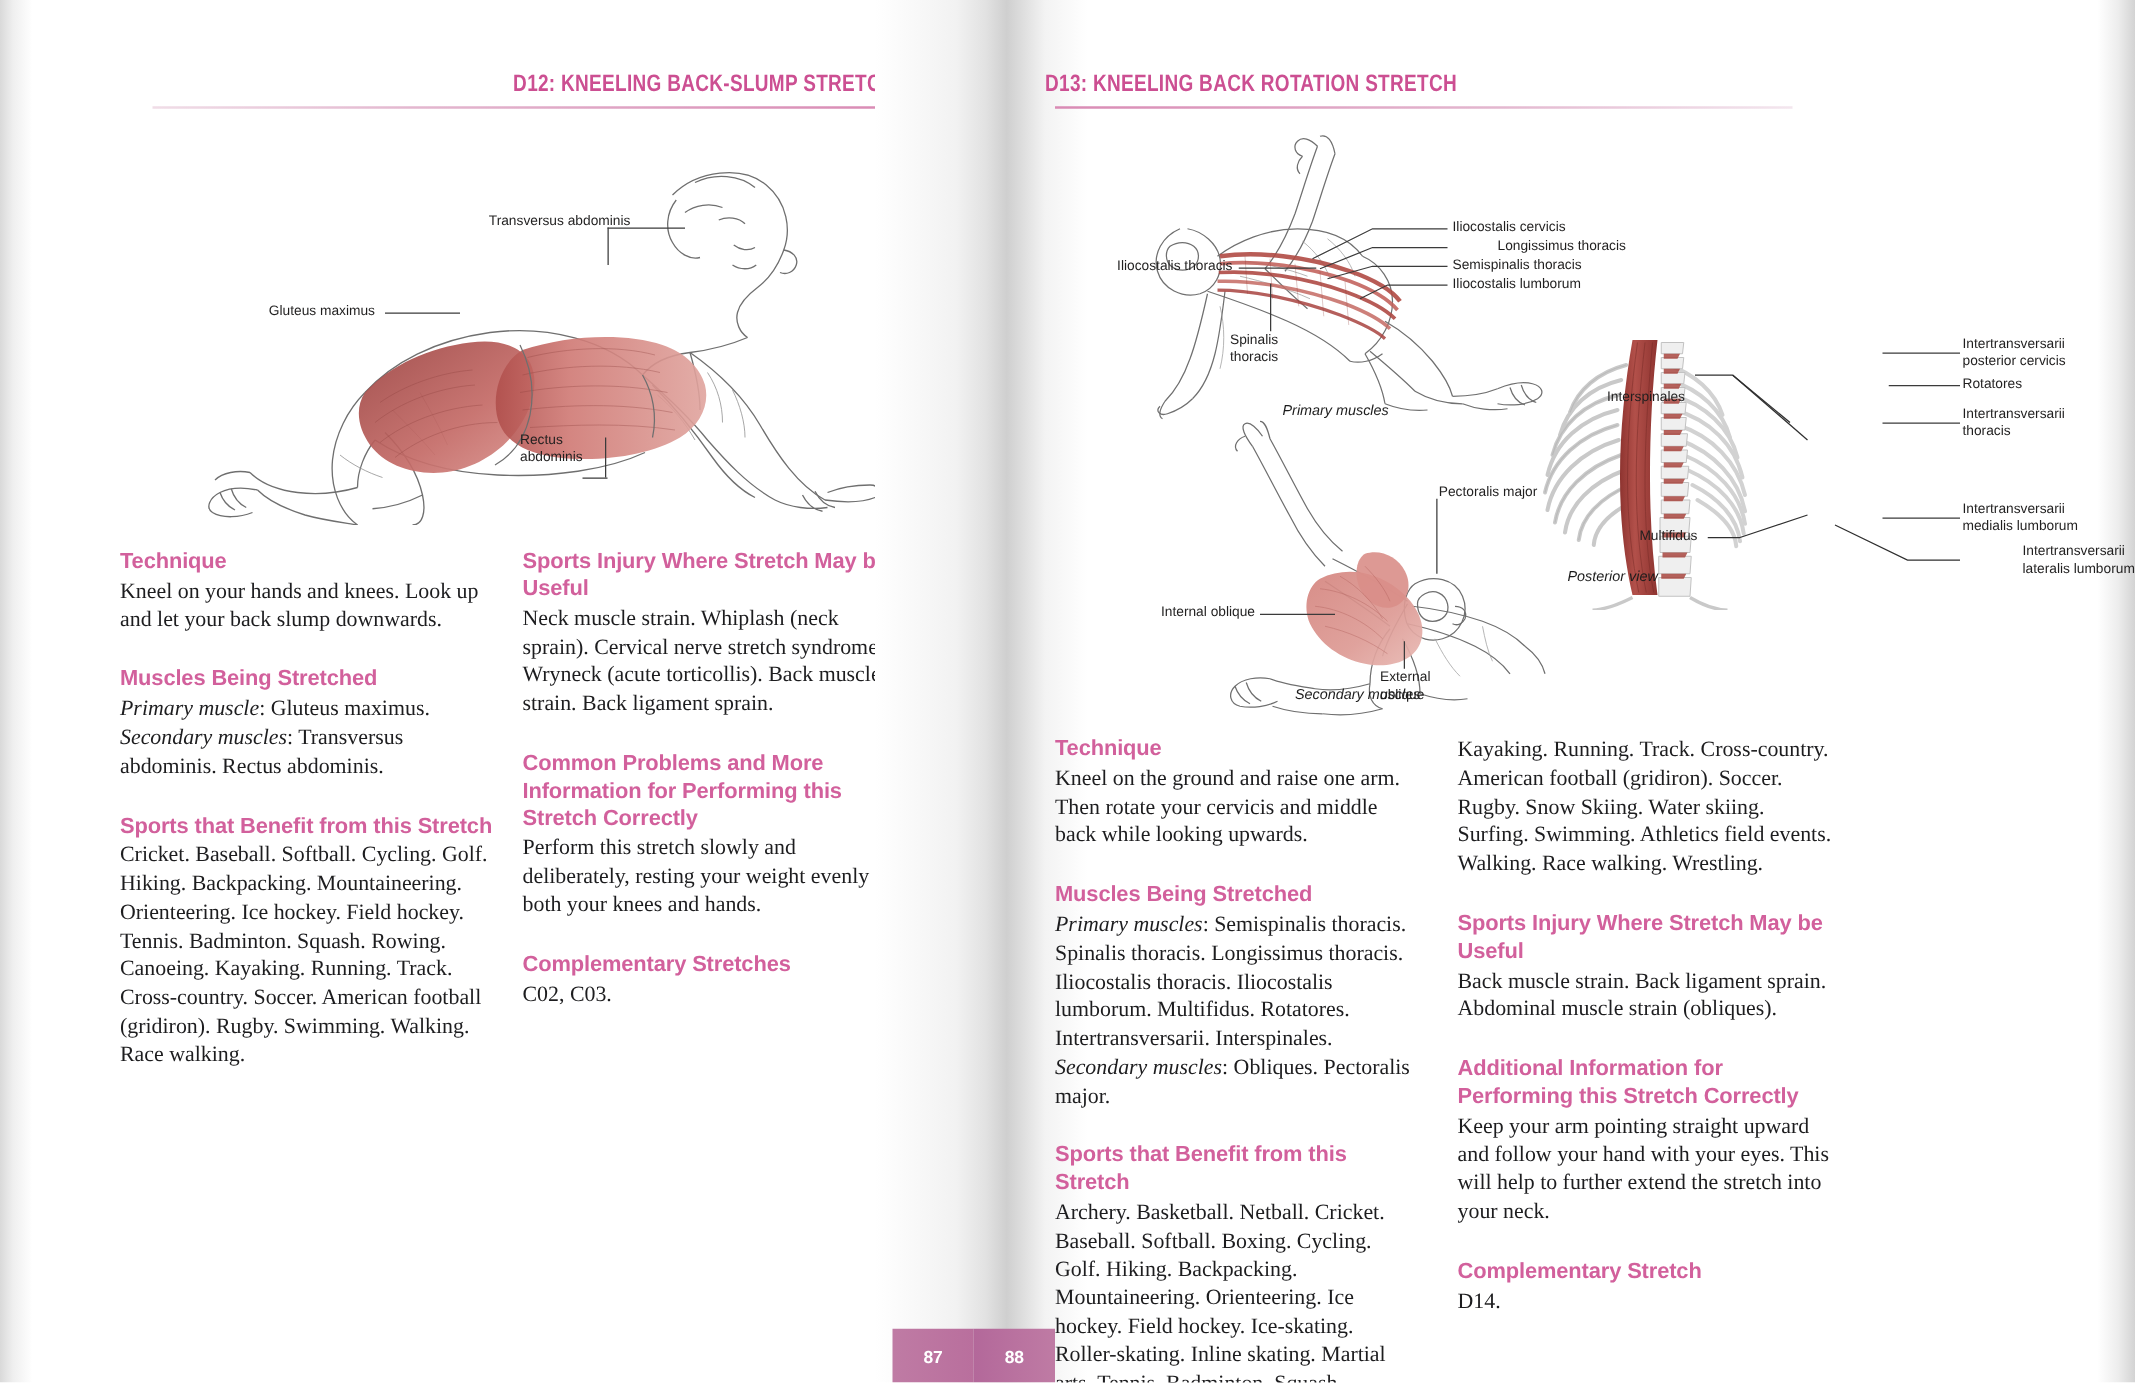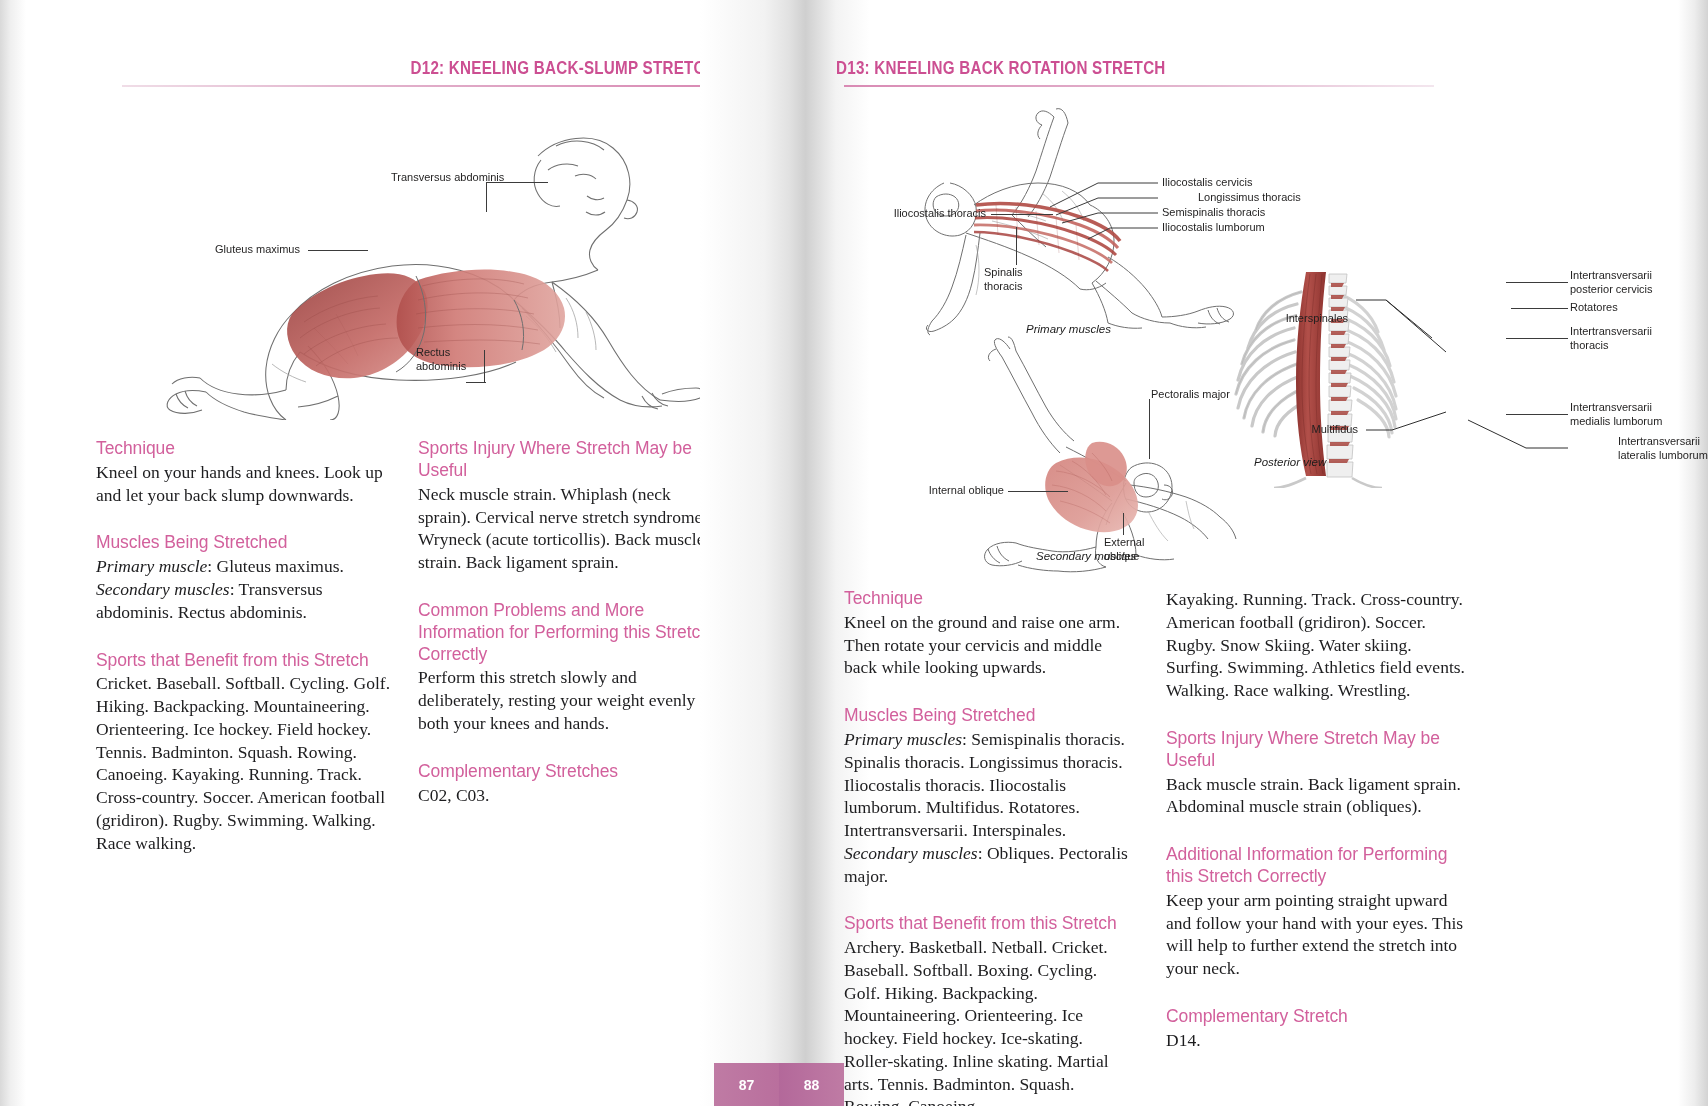--- a/index.html
+++ b/index.html
@@ -31,21 +31,21 @@
   .hd-l{left:0;top:57px;width:690px;text-align:right;transform-origin:100% 50%;}
   .hd-r{left:0;top:57px;width:600px;text-align:left;transform-origin:0% 50%;}
   .rule{position:absolute;height:2px;}
   .rule-l{left:96px;top:85px;width:594px;
      background:linear-gradient(to right,#f0dde7 0%,#e3b7cf 35%,#d98ab4 100%);}
   .rule-r{left:8px;top:85px;width:590px;
      background:linear-gradient(to right,#d98ab4 0%,#e3b7cf 60%,#f3e6ee 100%);}
 
   
   .col{position:absolute;font-size:17.5px;line-height:1.30;color:#1d1d1f;}
-  h3.sec{font-family:"Liberation Sans", sans-serif;font-weight:normal;
+  h3.sec{font-family:"Liberation Sans", sans-serif;font-weight:bold;
      color:#d2609c;font-size:17.5px;line-height:1.25;margin:0 0 1px 0;
      letter-spacing:-.1px;}
   p.body{margin:0 0 0 0;}
   .blk{margin-bottom:26px;}
   .blk:last-child{margin-bottom:0;}
   i.it{font-style:italic;}
 
   
   .figwrap{position:absolute;}
   .lbl{position:absolute;font-family:"Liberation Sans", sans-serif;

